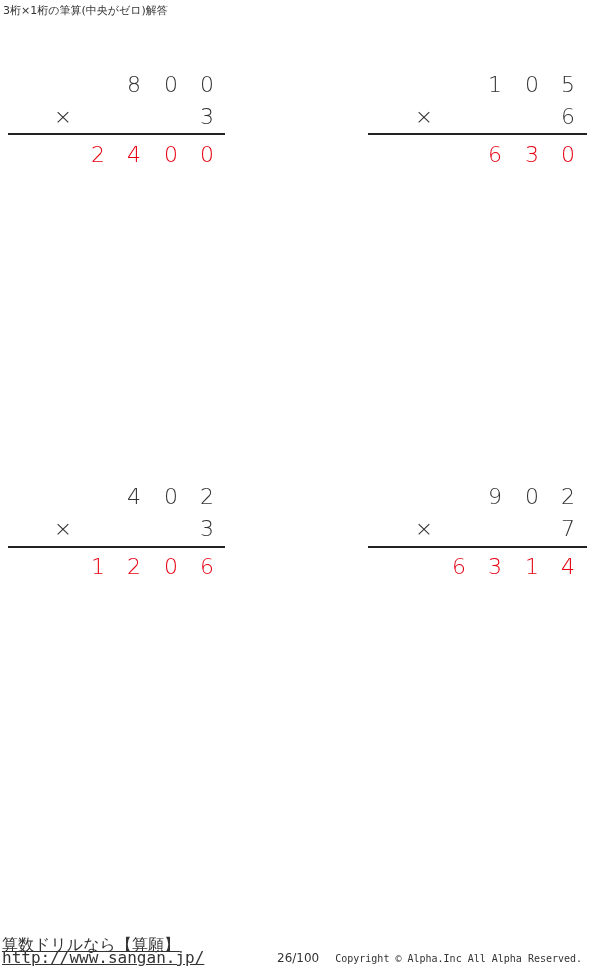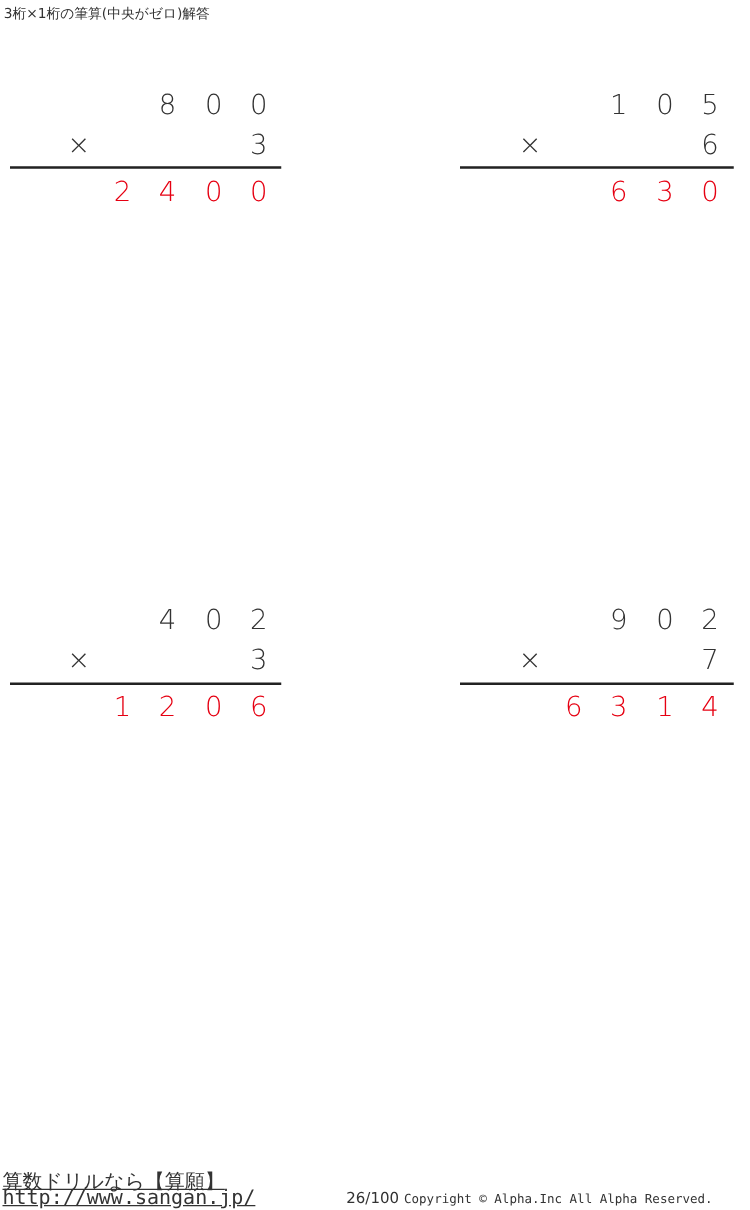--- a/index.html
+++ b/index.html
@@ -6,21 +6,21 @@
   body { width:600px; height:968px; position:relative; overflow:hidden; font-family:"DejaVu Sans", sans-serif; color:#222; }
   .title { position:absolute; left:3px; top:3px; font-size:11px; color:#333; letter-spacing:0; }
   .problem { position:absolute; width:220px; height:110px; }
   .cell { position:absolute; width:30px; text-align:center; font-family:"DejaVu Sans", sans-serif; font-size:22px; font-weight:300; line-height:26px; }
   .black { color:#333; }
   .red { color:#e60012; }
   .rule { position:absolute; height:1.5px; background:#222; }
   .footer-left { position:absolute; left:2px; top:938px; font-family:"DejaVu Sans Mono", monospace; font-size:16px; line-height:13px; color:#333; }
   .footer-left span { display:block; text-decoration:underline; }
   .footer-right { position:absolute; left:277px; top:951px; font-family:"DejaVu Sans Mono", monospace; font-size:10px; color:#333; white-space:nowrap; }
-  .footer-right .page { font-family:"DejaVu Sans", sans-serif; font-size:12px; margin-right:4px; }
+  .footer-right .page { font-family:"DejaVu Sans", sans-serif; font-size:12px; margin-right:16px; }
 </style>
 </head>
 <body>
 
 <div class="title">3桁×1桁の筆算(中央がゼロ)解答</div>
 
 <div class="problem" style="left:0;top:70px;">
   <div class="cell black" style="left:119px;top:2px">8</div>
   <div class="cell black" style="left:156px;top:2px">0</div>
   <div class="cell black" style="left:192px;top:2px">0</div>

